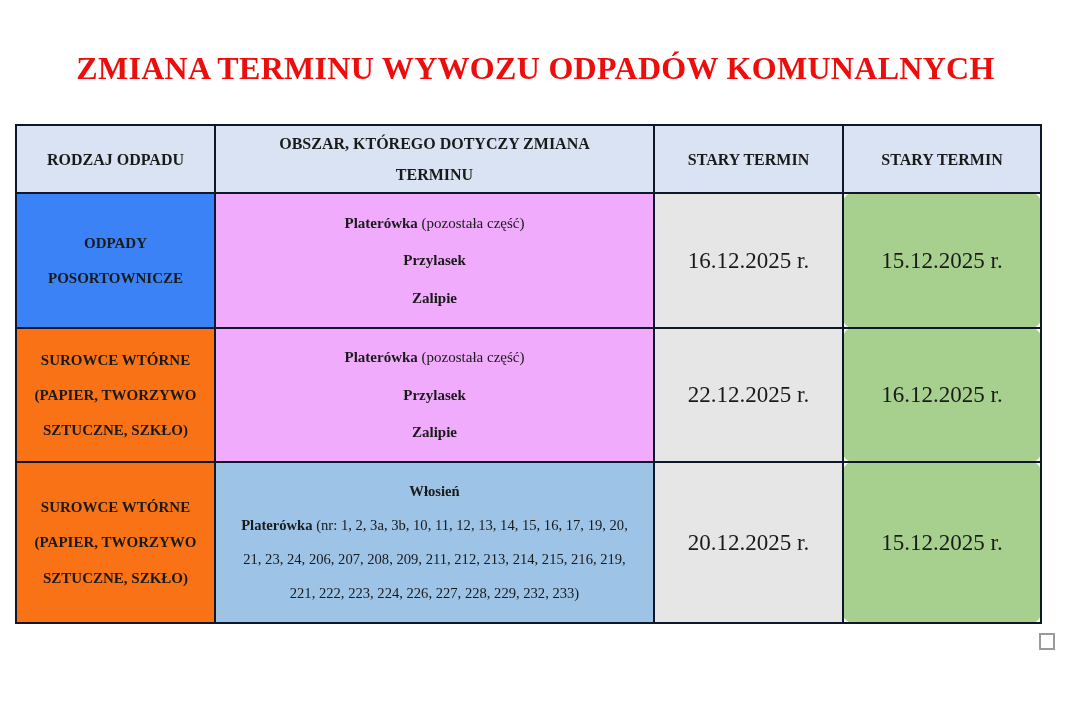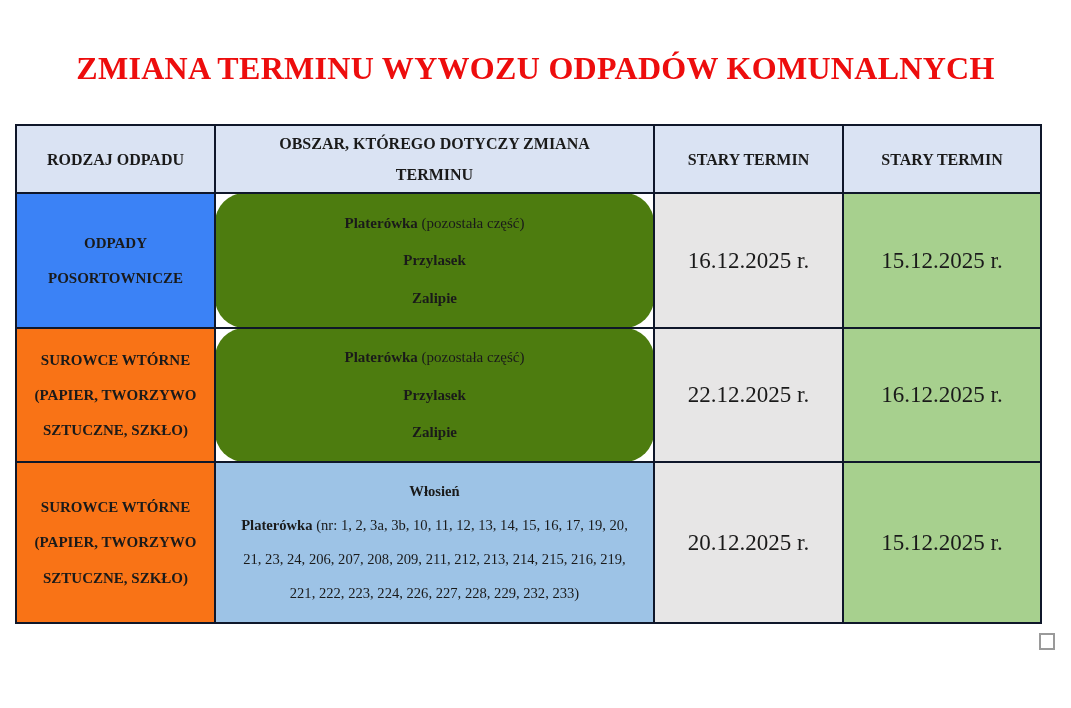--- a/index.html
+++ b/index.html
@@ -54,24 +54,24 @@
     font-weight: bold;
     line-height: 1.95;
   }
   .type-cell {
     font-weight: bold;
     font-size: 15px;
     line-height: 2.35;
   }
   .bg-peach  { background: #3b82f6; }
   .bg-yellow { background: #f97316; }
-  .bg-blue-light { background: #4d7c0f; border-radius: 30px; }
+  .bg-blue-light { background: #f0abfc; }
   .bg-blue-mid   { background: #9dc3e6; }
   .bg-gray  { background: #e7e6e6; }
-  .bg-green { background: #a7d08e; }
+  .bg-green { background: #a7d08e; border-radius: 10px; }
   .area-cell {
     font-size: 15px;
     line-height: 2.5;
     padding: 2px 10px;
   }
   .area-cell .nm { font-weight: bold; }
   tr.row-2 .area-cell {
     font-size: 14.6px;
     line-height: 2.32;
     padding: 2px 23px;

